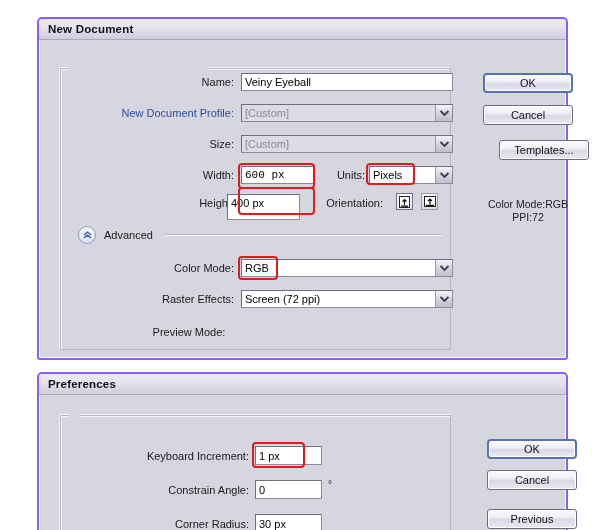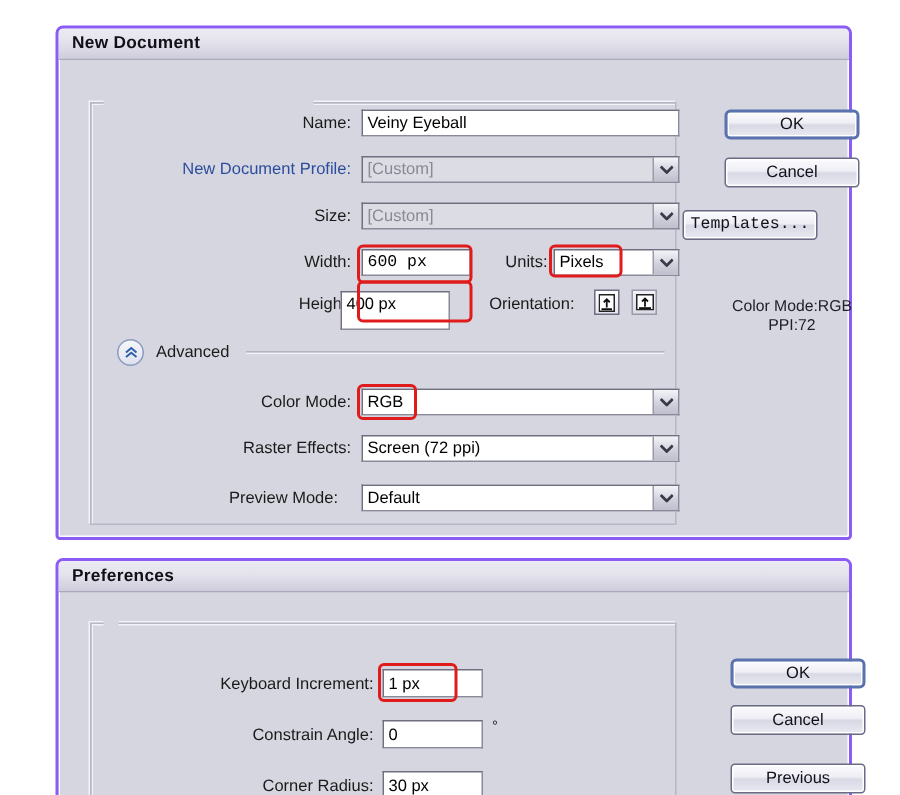--- a/index.html
+++ b/index.html
@@ -252,32 +252,24 @@
     <div class="combo" style="left:202px;top:250px;width:212px;height:18px;">
       <span class="val">Screen (72 ppi)</span>
       <span class="arrow">
         <svg width="9" height="6" viewBox="0 0 9 6">
             <path d="M0.5 1 L4.5 5 L8.5 1" fill="none" stroke="#3a3a4a" stroke-width="1.8"></path>
           </svg>
       </span>
     </div>
 
     <div class="lbl" style="left:105px;top:285px;width:90px;text-align:center;">Preview Mode:</div>
-    <div class="combo" style="left:202px;top:283px;width:212px;height:18px;">
-      <span class="val">Default</span>
-      <span class="arrow">
-        <svg width="9" height="6" viewBox="0 0 9 6">
-            <path d="M0.5 1 L4.5 5 L8.5 1" fill="none" stroke="#3a3a4a" stroke-width="1.8"></path>
-          </svg>
-      </span>
-    </div>
 
     <div class="btn default" style="left:444px;top:33px;width:90px;">OK</div>
     <div class="btn" style="left:444px;top:65px;width:90px;">Cancel</div>
-    <div class="btn" style="left:416px;top:100px;width:90px;font-family:Liberation Mono, monospace;">Templates...</div>
+    <div class="btn" style="left:460px;top:100px;width:90px;">Templates...</div>
 
     <div class="info" style="left:444px;top:158px;width:90px;">Color Mode:RGB</div>
     <div class="info" style="left:444px;top:171px;width:90px;">PPI:72</div>
 
     <div class="redbox" style="left:199px;top:123px;width:77px;height:26px;"></div>
     <div class="redbox" style="left:199px;top:147px;width:77px;height:28px;"></div>
     <div class="redbox" style="left:327px;top:123px;width:49px;height:22px;"></div>
     <div class="redbox" style="left:199px;top:216px;width:40px;height:24px;"></div>
 
   </div>

